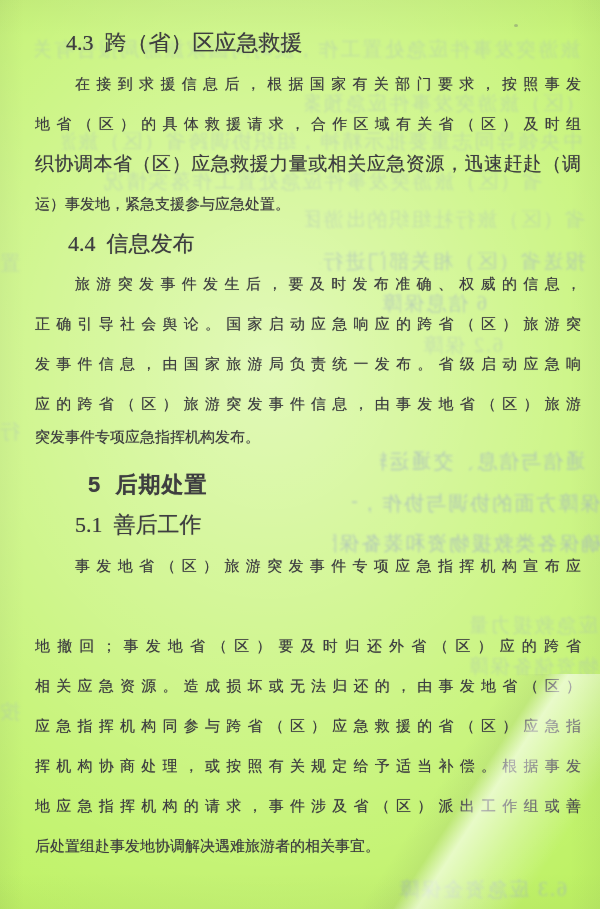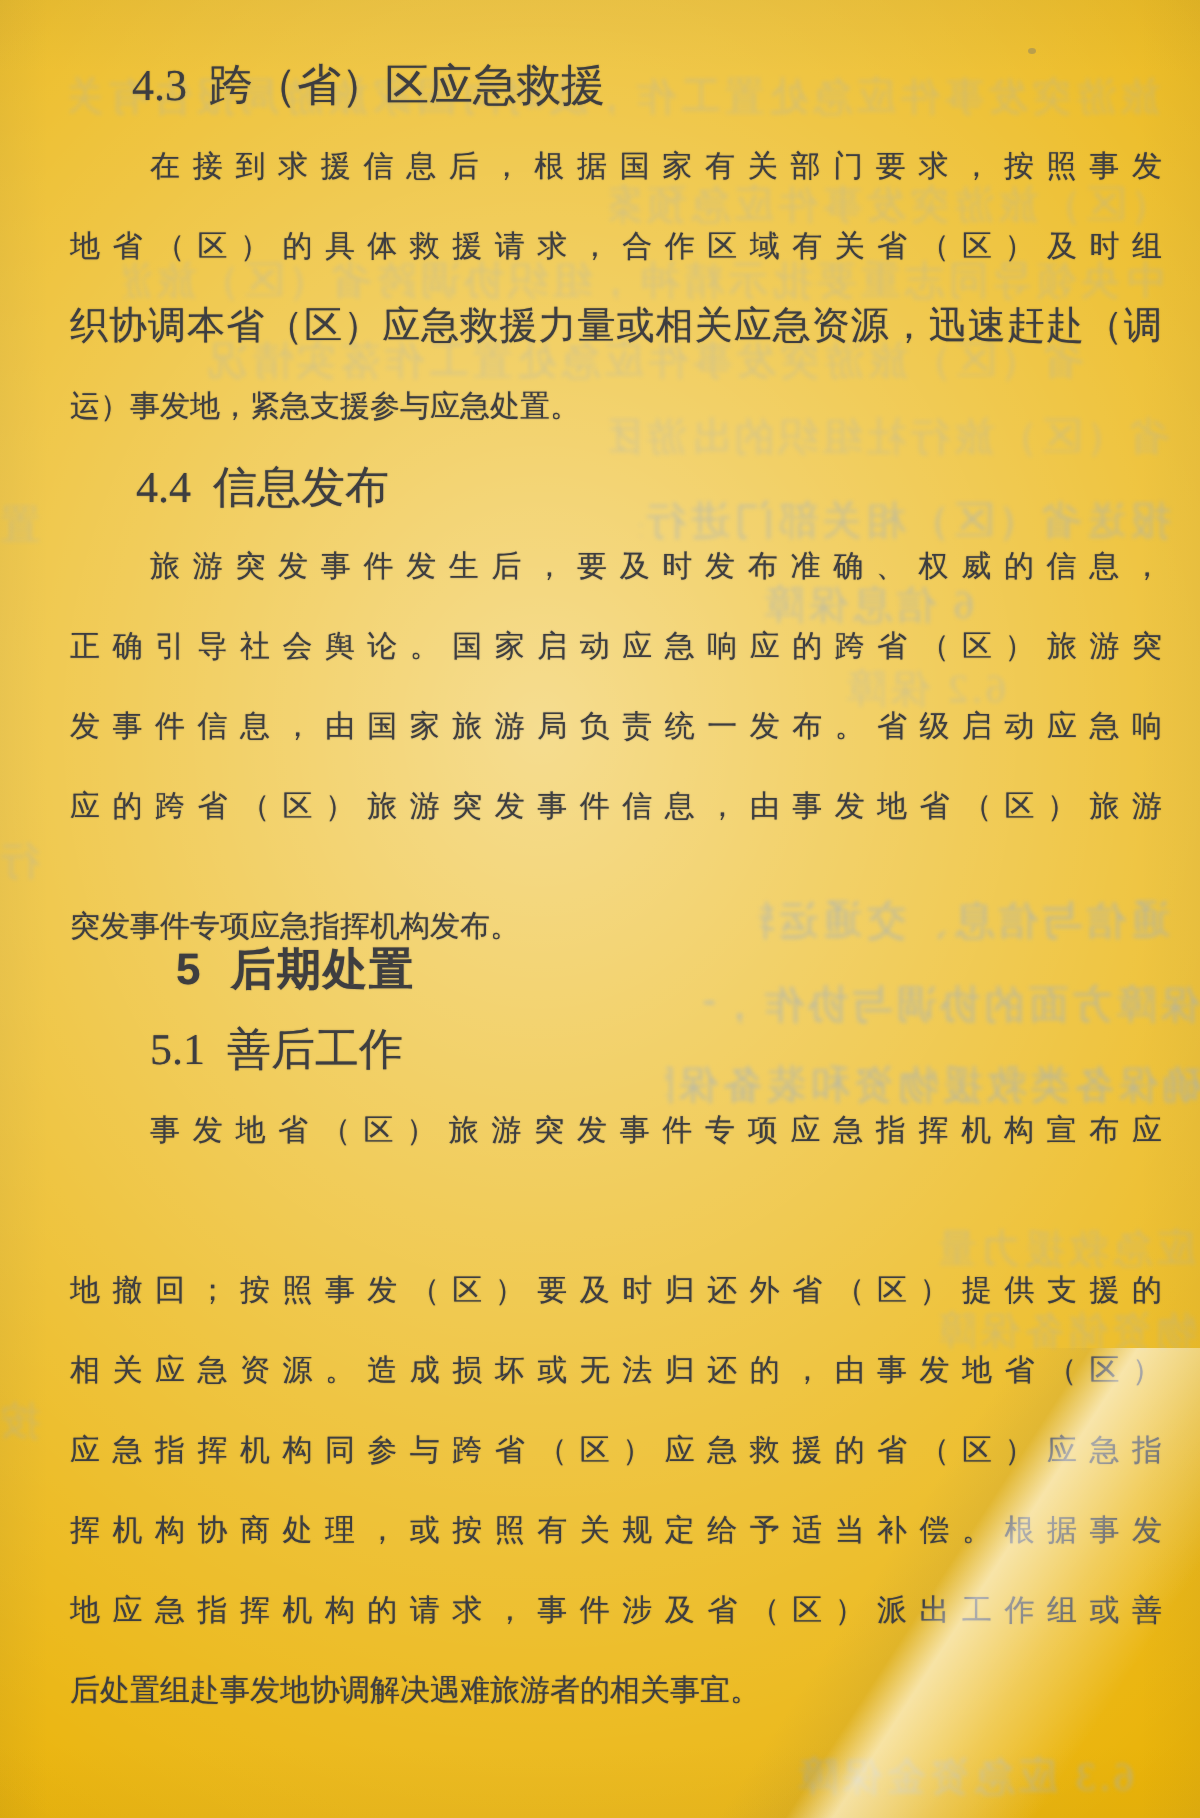--- a/index.html
+++ b/index.html
@@ -1,18 +1,18 @@
 <!DOCTYPE html>
 <html><head>
 <meta charset="utf-8">
 <style>
   html,body{margin:0;padding:0;background:#d9d9d7;}
   .page{
     position:relative;width:600px;height:909px;overflow:hidden;
-    background:#eab308;
+    background:#bef264;
     font-family:"Liberation Serif","DejaVu Serif",serif;
   }
   .paper-shading{
     position:absolute;inset:0;pointer-events:none;
     background:
       radial-gradient(130% 100% at 45% 40%, rgba(255,255,255,.55), rgba(255,255,255,0) 70%),
       linear-gradient(to right, rgba(70,70,72,.06), rgba(0,0,0,0) 4%, rgba(0,0,0,0) 95%, rgba(70,70,72,.05)),
       linear-gradient(to bottom, rgba(70,70,72,.05), rgba(0,0,0,0) 4%, rgba(0,0,0,0) 96%, rgba(70,70,72,.04));
   }
   .paper-crease{
@@ -76,25 +76,25 @@
   <div class="line hd" style="top:28px;  left:66px;">4.3  跨（省）区应急救援</div>
   <div class="line ind full" style="top:69px;">在接到求援信息后，根据国家有关部门要求，按照事发</div>
   <div class="line body-l full" style="top:109px;">地省（区）的具体救援请求，合作区域有关省（区）及时组</div>
   <div class="line body-l full tight" style="top:149px;">织协调本省（区）应急救援力量或相关应急资源，迅速赶赴（调</div>
   <div class="line body-l" style="top:189px;">运）事发地，紧急支援参与应急处置。</div>
   <div class="line hd" style="top:229px; left:68px;">4.4  信息发布</div>
   <div class="line ind full" style="top:269px;">旅游突发事件发生后，要及时发布准确、权威的信息，</div>
   <div class="line body-l full" style="top:349px;">发事件信息，由国家旅游局负责统一发布。省级启动应急响</div>
   <div class="line body-l full" style="top:309px;">正确引导社会舆论。国家启动应急响应的跨省（区）旅游突</div>
   <div class="line body-l full" style="top:389px;">应的跨省（区）旅游突发事件信息，由事发地省（区）旅游</div>
-  <div class="line body-l" style="top:449px;">突发事件专项应急指挥机构发布。</div>
+  <div class="line body-l" style="top:422px;">突发事件专项应急指挥机构发布。</div>
   <div class="line hd hd-bold" style="top:470px; left:76px;margin-left:12px;">5  后期处置</div>
   <div class="line hd" style="top:510px; left:75px;">5.1  善后工作</div>
   <div class="line ind full" style="top:551px;">事发地省（区）旅游突发事件专项应急指挥机构宣布应</div>
-  <div class="line body-l full" style="top:631px;">地撤回；按照事发（区）要及时归还外省（区）提供支援的</div>
+  <div class="line body-l full" style="top:631px;">地撤回；事发地省（区）要及时归还外省（区）应的跨省</div>
   <div class="line body-l full" style="top:671px;">相关应急资源。造成损坏或无法归还的，由事发地省（区）</div>
   <div class="line body-l full" style="top:711px;">应急指挥机构同参与跨省（区）应急救援的省（区）应急指</div>
   <div class="line body-l full" style="top:751px;">挥机构协商处理，或按照有关规定给予适当补偿。根据事发</div>
   <div class="line body-l full" style="top:791px;">地应急指挥机构的请求，事件涉及省（区）派出工作组或善</div>
   <div class="line body-l" style="top:831px;">后处置组赴事发地协调解决遇难旅游者的相关事宜。</div>
   <div class="line hd" style="top:870px; left:72px;margin-top:40px;">5.2 调查评估</div>
 
   <div class="speck" style="top:24px; left:514px;"></div>
   <div class="paper-crease"></div>
 

